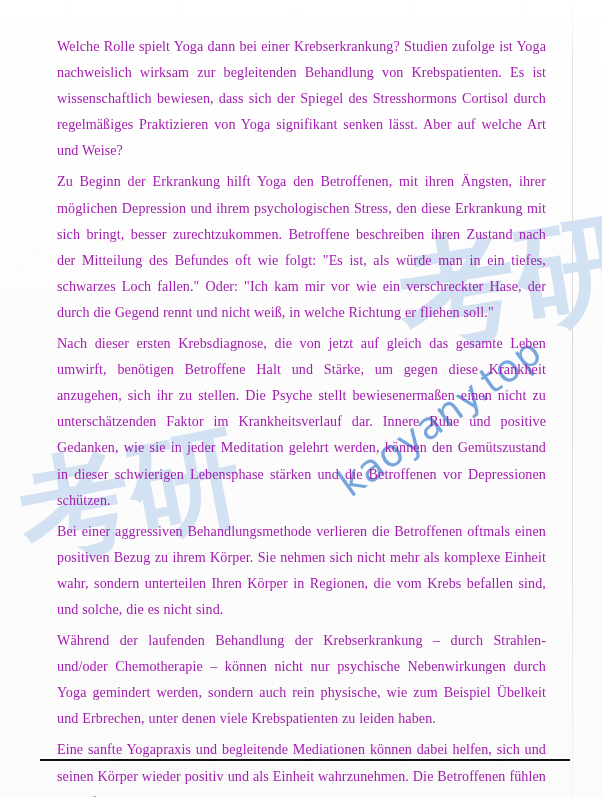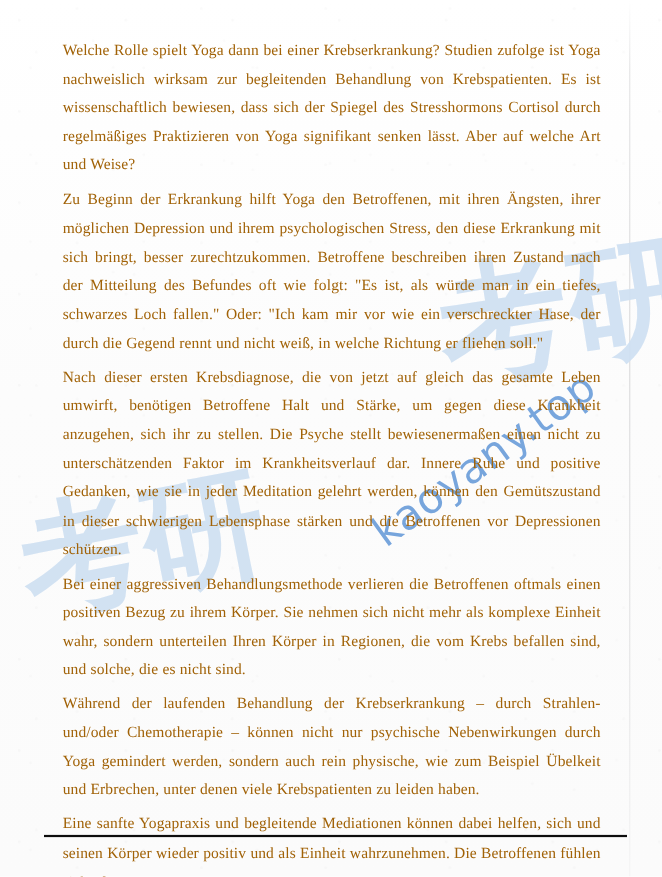--- a/index.html
+++ b/index.html
@@ -103,21 +103,21 @@
     left: 57px;
     top: 33px;
     width: 489px;
     z-index: 3;
   }
 
   .para {
     margin: 0 0 5px 0;
     font-size: 14.1px;
     line-height: 26.1px;
-    color: #a16207;
+    color: #a21caf;
     text-align: justify;
     text-justify: inter-word;
     letter-spacing: 0.1px;
     word-spacing: 0.2px;
   }
   .para:last-child {
     margin-bottom: 0;
   }
 
   .rule {

